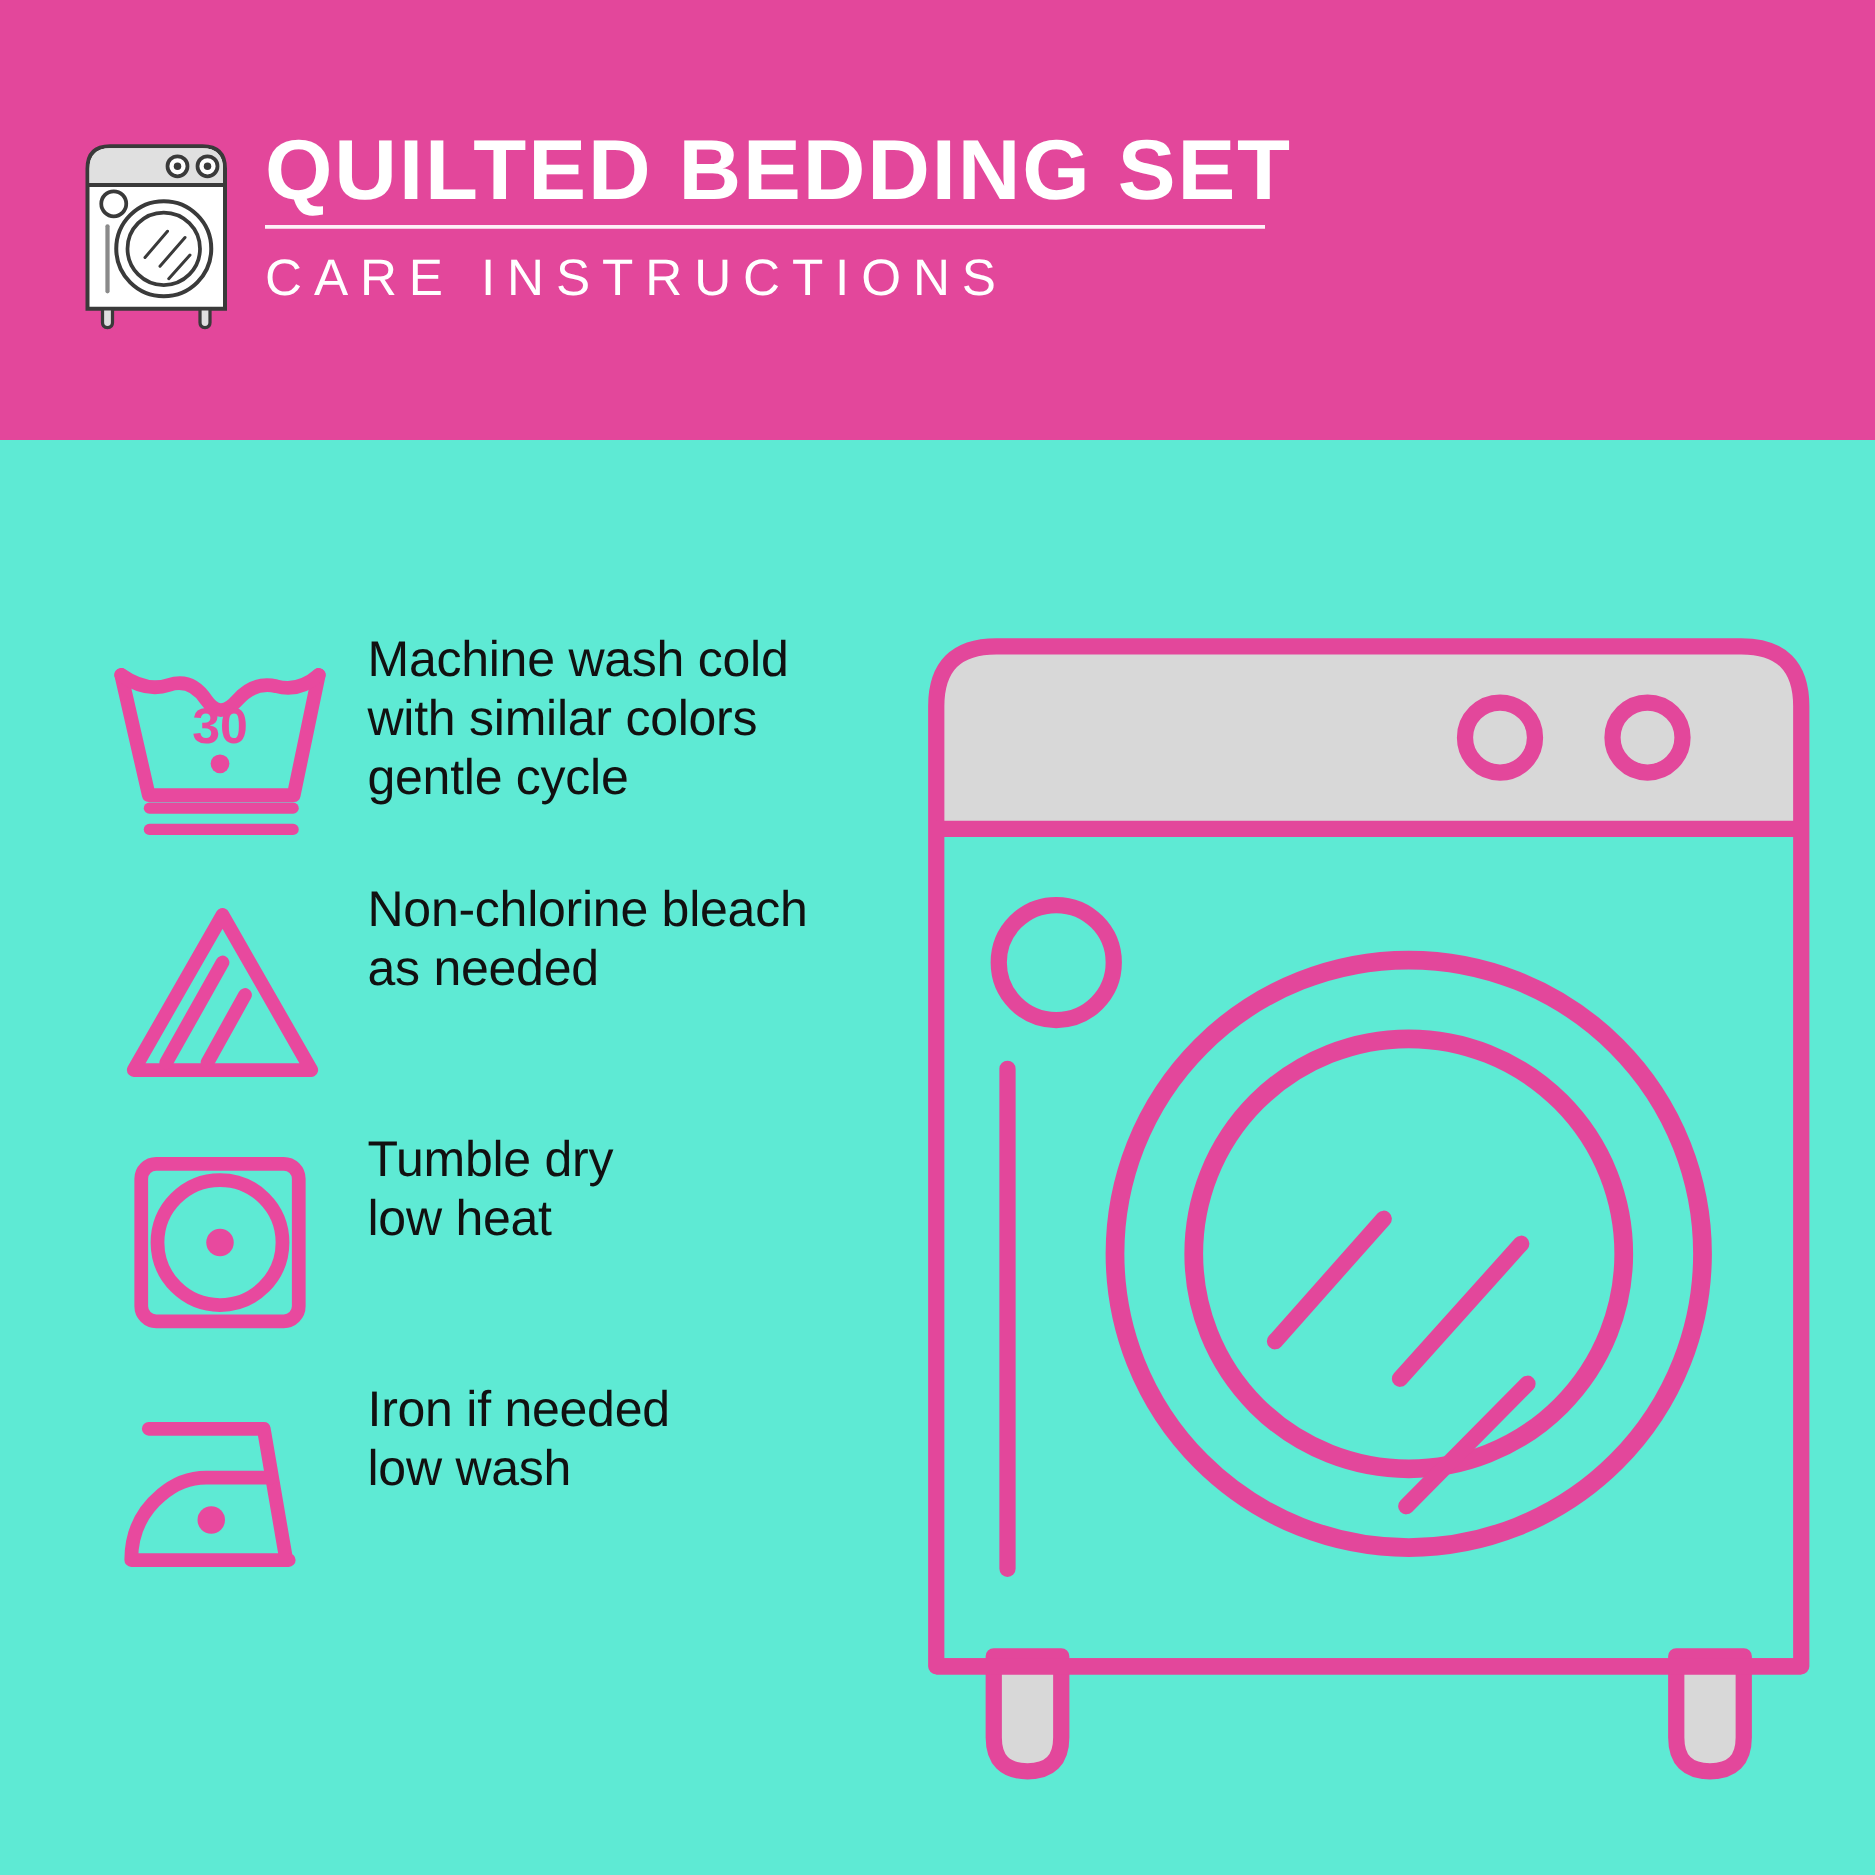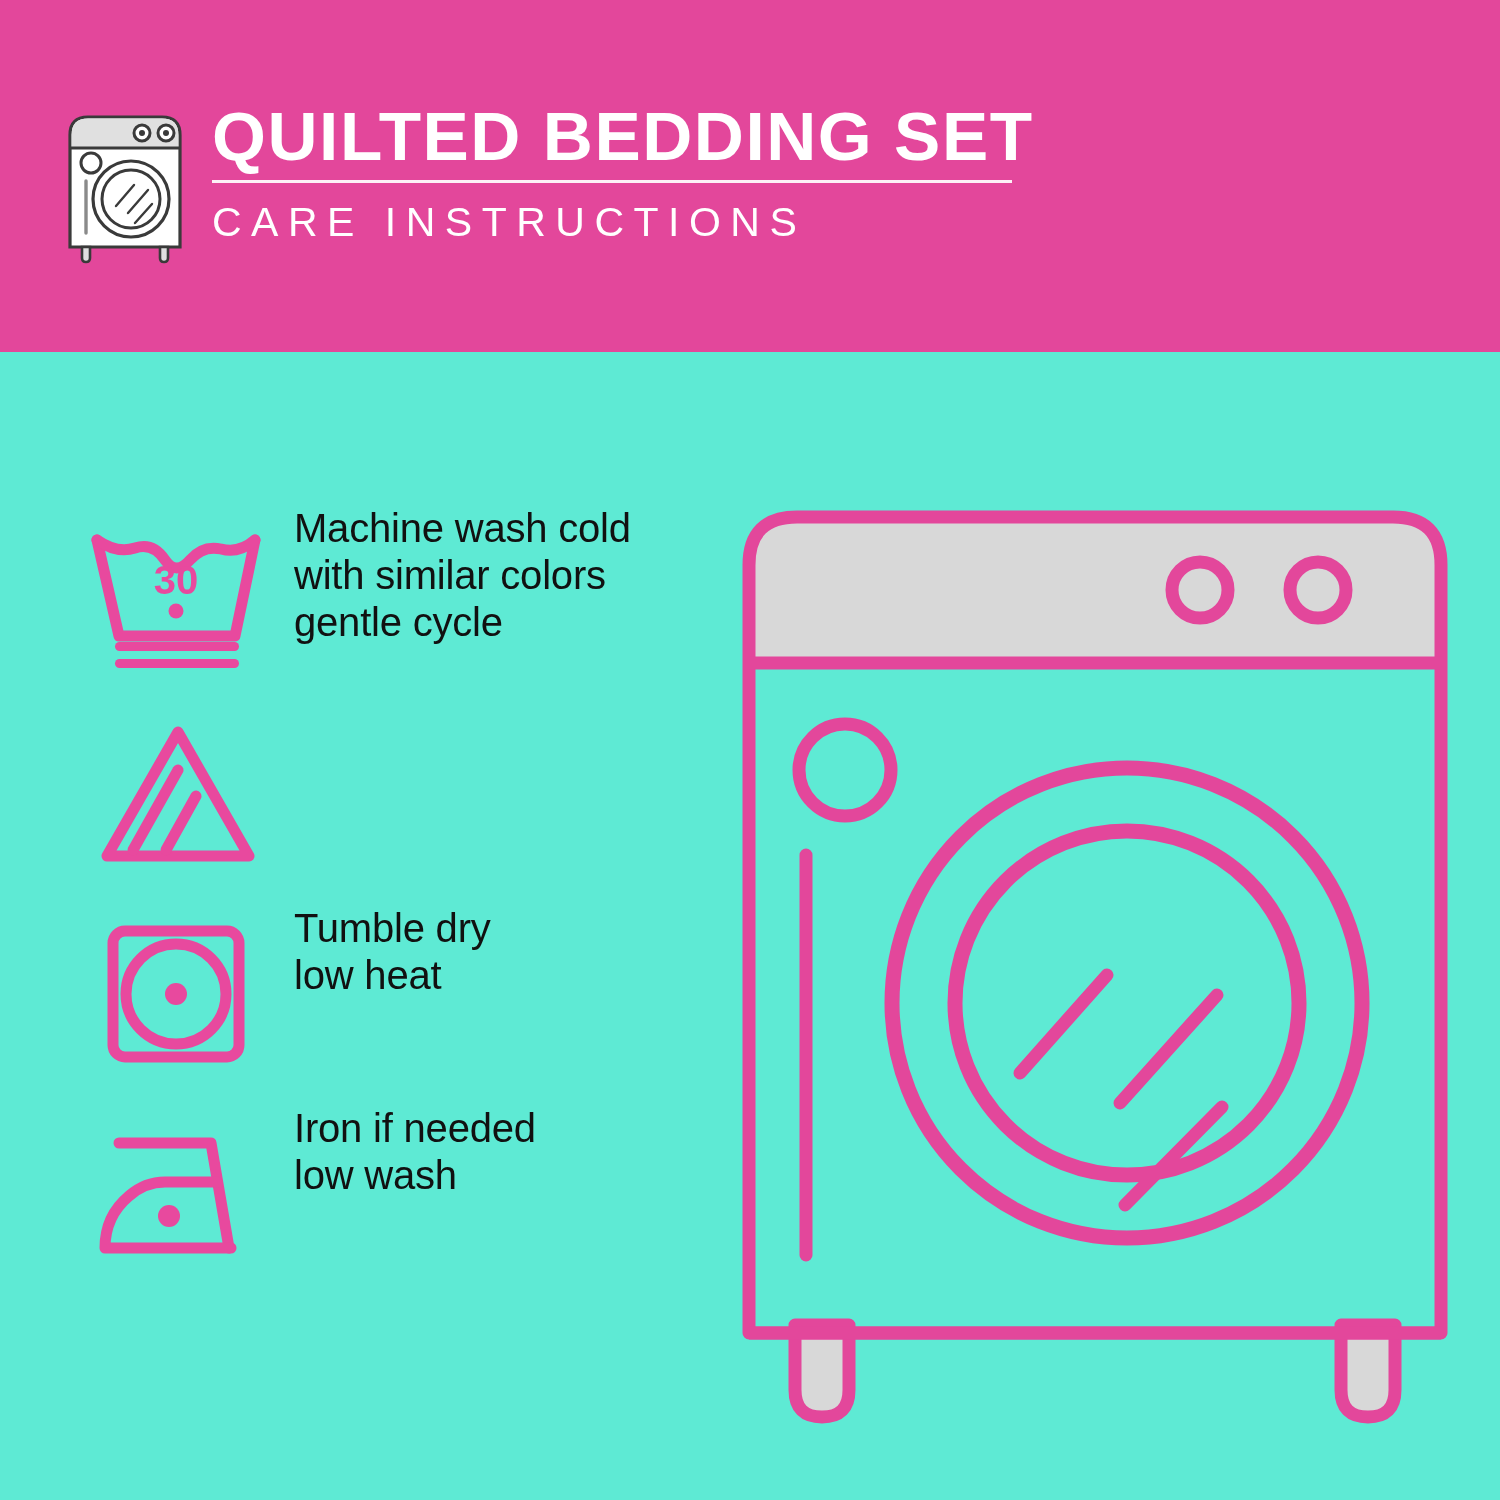--- a/index.html
+++ b/index.html
@@ -183,20 +183,22 @@
     </div>
 
     <div class="care-row">
       <div class="care-icon-cell">
         <svg viewBox="0 0 190 150" width="190" height="150">
           <path d="M95 14 L166 138 L24 138 Z" fill="none" stroke="#e8499e" stroke-width="11" stroke-linejoin="round"></path>
           <line x1="95" y1="52" x2="50" y2="132" stroke="#e8499e" stroke-width="11" stroke-linecap="round"></line>
           <line x1="113" y1="78" x2="83" y2="132" stroke="#e8499e" stroke-width="11" stroke-linecap="round"></line>
         </svg>
       </div>
+      <div class="care-text">Non-chlorine bleach
+as needed</div>
     </div>
 
     <div class="care-row">
       <div class="care-icon-cell">
         <svg viewBox="0 0 190 150" width="190" height="150">
           <rect x="30" y="13" width="126" height="126" rx="12" fill="none" stroke="#e8499e" stroke-width="11"></rect>
           <circle cx="93" cy="76" r="50" fill="none" stroke="#e8499e" stroke-width="11"></circle>
           <circle cx="93" cy="76" r="11" fill="#e8499e"></circle>
         </svg>
       </div>

